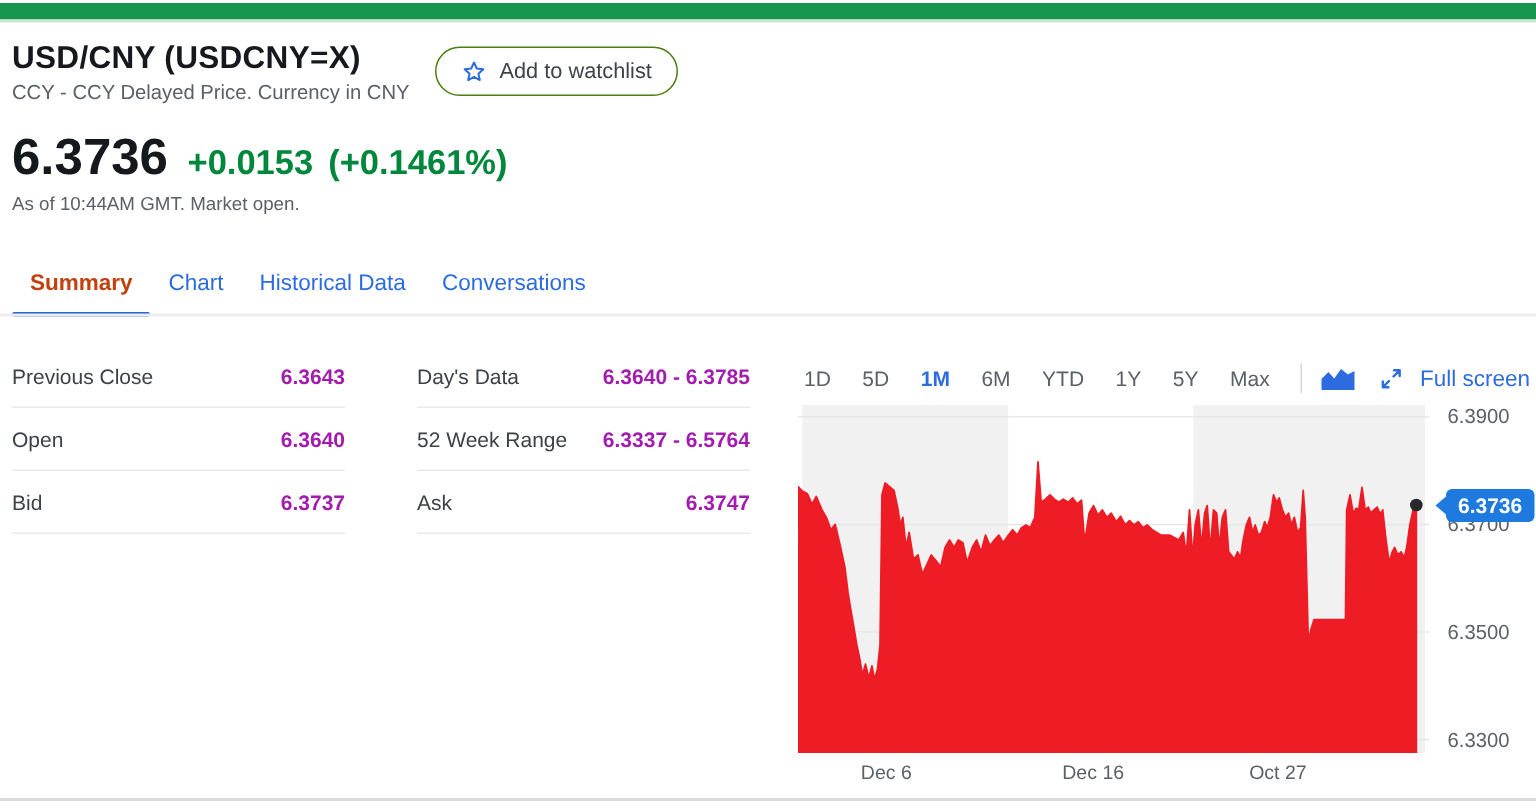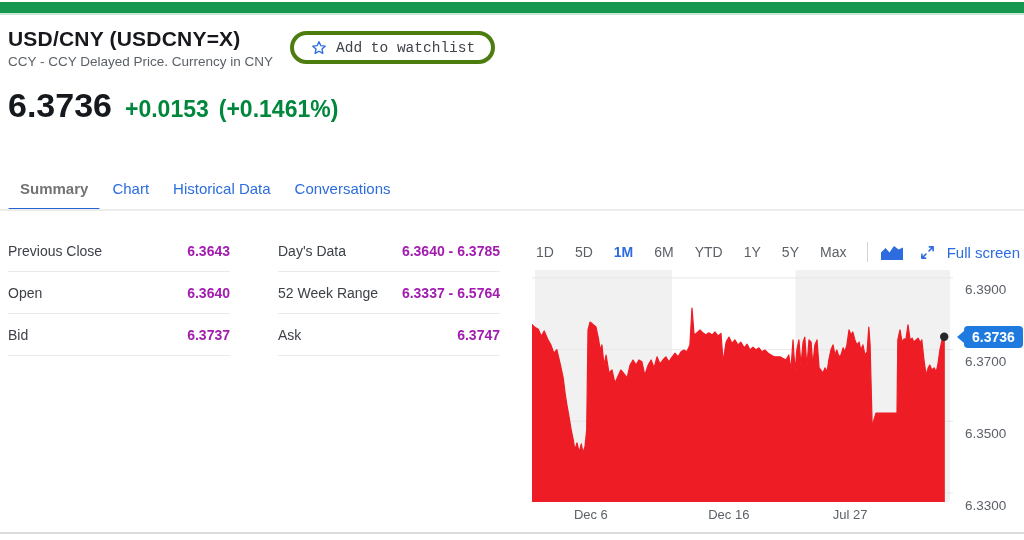--- a/index.html
+++ b/index.html
@@ -7,33 +7,33 @@
   .page { position:relative; width:1024px; height:540px; background:#fff; overflow:hidden; }
 
   .topbar { position:absolute; top:2px; left:0; width:1024px; height:11px; background:#17964f; }
   .topbar-glow { position:absolute; top:13px; left:0; width:1024px; height:2px; background:#c8e9d5; }
 
   .title-block { position:absolute; left:8px; top:27px; }
   .page-title { font-size:21px; font-weight:700; color:#16181d; letter-spacing:.2px; }
   .subtitle { margin-top:3px; font-size:13.5px; color:#5b6167; }
 
   .watchlist-btn { position:absolute; left:290px; top:31px; height:33px; display:flex; align-items:center; gap:8px;
-    padding:0 16px; background:#fff; border:4px solid #4d7c0f; border-radius:17px; cursor:pointer;
-    font-family:Liberation Mono, monospace; font-size:14.5px; color:#3f434a; }
+    padding:0 16px; background:#fff; border:1px solid #4d7c0f; border-radius:17px; cursor:pointer;
+    font-family:Liberation Sans, sans-serif; font-size:14.5px; color:#3f434a; }
   .watchlist-btn svg { display:block; }
 
   .price-row { position:absolute; left:8px; top:86px; display:flex; align-items:baseline; }
   .price-big { font-size:34px; font-weight:700; color:#15181d; }
   .price-change { margin-left:13px; font-size:23px; font-weight:600; color:#00873c; }
   .price-change .pct { margin-left:10px; }
   .asof { position:absolute; left:8px; top:129px; font-size:12.5px; color:#5b6167; }
 
   .tabs { position:absolute; left:8px; top:170px; height:41px; display:flex; }
   .tab { position:relative; padding:10px 12px 0 12px; font-size:15px; color:#2c6cdf; cursor:pointer; text-decoration:none; }
-  .tab.active { color:#737373; font-weight:700; }
+  .tab.active { color:#c2410c; font-weight:700; }
   .tab.active::after { content:""; position:absolute; left:0; right:0; bottom:0; height:3px; background:#2166d2; border-radius:2px; }
   .tabs-border { position:absolute; left:0; top:209px; width:1024px; height:2px; background:#ececec; }
 
   .stats { position:absolute; left:8px; top:230px; width:492px; display:flex;gap:20px; }
   .stat-col { width:232px; }
   .stat-col.right { margin-left:28px; }
   .stat-row { height:42px; display:flex; align-items:center; justify-content:space-between; border-bottom:1px solid #e8eaec; }
   .stat-label { font-size:14px; color:#3d4148; white-space:nowrap; }
   .stat-value { font-size:14px; font-weight:700; color:#a21caf; white-space:nowrap; }
 
@@ -42,21 +42,21 @@
   .range { font-size:14px; font-weight:500; color:#5b6167; margin-right:21px; cursor:pointer; }
   .range.active { color:#2c6cdf; font-weight:700; }
   .ctrl-divider { width:1px; height:20px; background:#d2d5d9; margin:0 12px 0 0; }
   .chart-type-btn { background:none; border:none; cursor:pointer; padding:0; display:flex; align-items:center; }
   .fullscreen-btn { margin-left:auto; background:none; border:none; cursor:pointer; display:flex; align-items:center; gap:12px;
     font-family:"Liberation Sans", sans-serif; font-size:15px; color:#2c6cdf; padding-right:4px; }
 
   .chart-area { position:relative; margin-top:6px; width:492px; height:258px; }
   .chart-svg { position:absolute; left:0; top:0; display:block; }
   .y-axis { position:absolute; left:433px; top:0; width:59px; height:232px; }
-  .y-tick { position:absolute; left:0; font-size:13.5px; color:#5b6167; line-height:19px;margin-top:12px; }
+  .y-tick { position:absolute; left:0; font-size:13.5px; color:#5b6167; line-height:19px; }
   .x-axis { position:absolute; left:0; top:237px; width:421px; height:18px; }
   .x-tick { position:absolute; top:0; font-size:13px; color:#5b6167; white-space:nowrap;margin-left:36px; }
   .price-badge { position:absolute; left:432px; height:22px; background:#1f7ae0; color:#fff; font-size:14px; font-weight:700;
     line-height:22px; padding:0 8px; border-radius:4px; z-index:3; }
   .price-badge::before { content:""; position:absolute; left:-7px; top:50%; margin-top:-6px;
     border-top:6px solid transparent; border-bottom:6px solid transparent; border-right:7px solid #1f7ae0; }
 
   .bottom-divider { position:absolute; left:0; top:532px; width:1024px; height:2px; background:#dcdcdc; }
 </style>
 </head>
@@ -75,20 +75,21 @@
     <svg width="18" height="18" viewBox="0 0 24 24">
       <path d="M12 3.6l2.47 5.3 5.81.63-4.33 3.93 1.17 5.72L12 16.3l-5.12 2.88 1.17-5.72-4.33-3.93 5.81-.63z" fill="none" stroke="#2c6cdf" stroke-width="1.8" stroke-linejoin="round"></path>
     </svg>
     <span>Add to watchlist</span>
   </button>
 
   <div class="price-row">
     <span class="price-big">6.3736</span>
     <span class="price-change"><span>+0.0153</span><span class="pct">(+0.1461%)</span></span>
   </div>
+  <div class="asof">As of 10:44AM GMT. Market open.</div>
 
   <nav class="tabs">
     <a class="tab active">Summary</a>
     <a class="tab">Chart</a>
     <a class="tab">Historical Data</a>
     <a class="tab">Conversations</a>
   </nav>
   <div class="tabs-border"></div>
 
   <section class="stats">
@@ -160,19 +161,19 @@
       <div class="y-axis">
           <div class="y-tick" style="top: -1.6px;">6.3900</div>
           <div class="y-tick" style="top: 70.1px;">6.3700</div>
           <div class="y-tick" style="top: 141.8px;">6.3500</div>
           <div class="y-tick" style="top: 213.5px;">6.3300</div>
         </div>
       <div class="price-badge" style="top: 55.7px;">6.3736</div>
       <div class="x-axis">
           <div class="x-tick" style="left: 5.9px;">Dec 6</div>
           <div class="x-tick" style="left: 140.2px;">Dec 16</div>
-          <div class="x-tick" style="left: 264.8px;">Jul 27</div>
+          <div class="x-tick" style="left: 264.8px;">Oct 27</div>
         </div>
     </div>
   </section>
 
   <div class="bottom-divider"></div>
 </div>
 
 </body></html>

